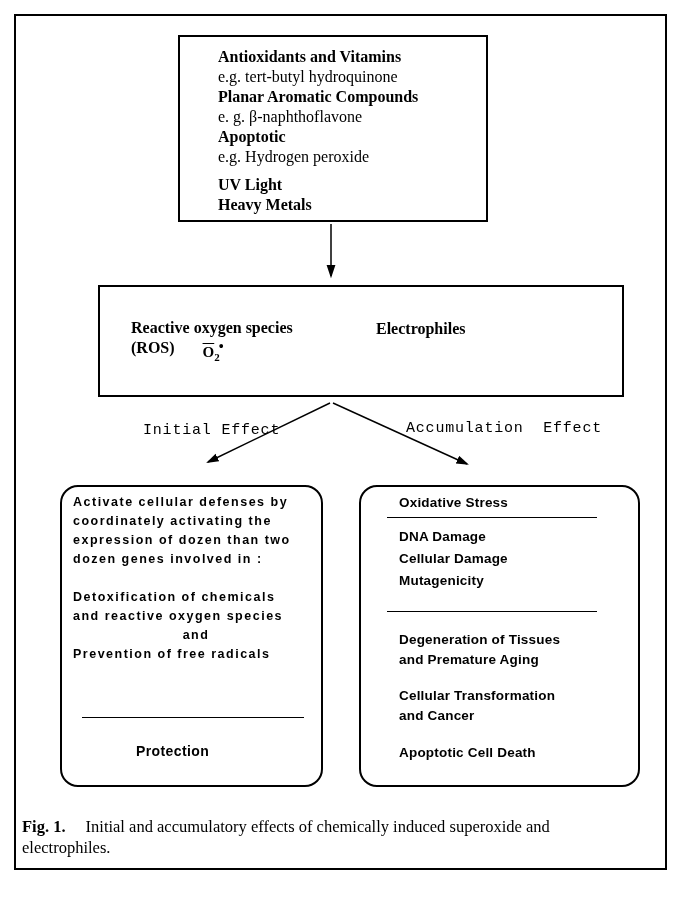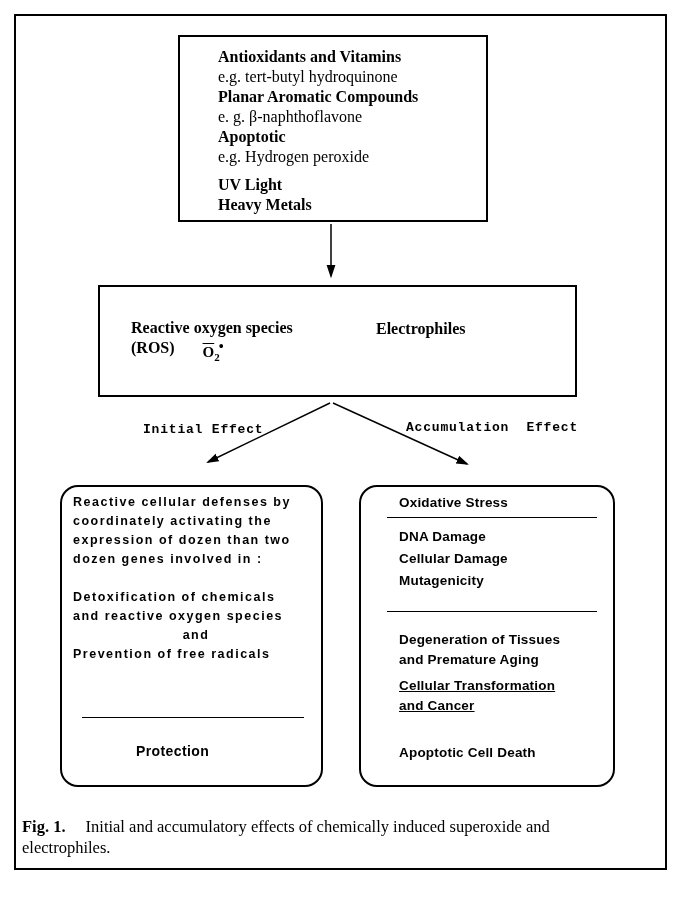--- a/index.html
+++ b/index.html
@@ -17,35 +17,35 @@
   .top-box {
     left:178px; top:35px; width:310px; height:187px;
     border:2px solid #000; padding:10px 0 0 38px;
     font-size:16px; line-height:20px; white-space:nowrap;
   }
   .top-box .b { font-weight:bold; }
   .top-box .gap { height:8px; }
 
   
   .ros-box {
-    left:98px; top:285px; width:479px; height:112px;
+    left:98px; top:285px; width:526px; height:112px;
     border:2px solid #000; font-size:16px; font-weight:bold;
   }
   .ros-left  { position:absolute; left:31px; top:31px; line-height:20px; }
   .ros-sub-row { display:flex; align-items:flex-start; }
   .ros-right { position:absolute; left:276px; top:33px; }
   .superoxide { margin-left:28px; font-size:15px; position:relative; top:4px; }
   .superoxide .ov { text-decoration:overline; }
   .superoxide sub { font-size:11px; }
   .superoxide sup { font-size:14px; margin-left:-1px; line-height:0; }
 
   
   .branch-label {
-    font-family:"Liberation Mono", monospace; font-weight:bold;
-    font-size:13px; letter-spacing:0.8px; white-space:pre;
+    font-family:"Liberation Mono", monospace; font-weight:normal;
+    font-size:15px; letter-spacing:0.8px; white-space:pre;
   }
   .label-left  { left:143px; top:422px; }
   .label-right { left:406px; top:420px; }
 
   
   .arrows { left:0; top:0; pointer-events:none; }
 
   
   .round-box {
     border:2px solid #000; border-radius:18px; background:#fff;
@@ -60,31 +60,31 @@
   .lb-center { text-align:center; padding-right:2px; }
   .lb-spacer { height:19px; }
   .left-hr { left:20px; top:230px; width:222px; border-top:1px solid #000; }
   .lb-footer {
     left:74px; top:255px; font-family:"Liberation Sans", sans-serif;
     font-weight:bold; font-size:14px; letter-spacing:0.4px;
   }
 
   
   .right-round {
-    left:359px; top:485px; width:256px; height:302px;
+    left:359px; top:485px; width:281px; height:302px;
     font-family:"Liberation Sans", sans-serif; font-weight:bold;
     font-size:13.5px; letter-spacing:0.2px;
   }
   .rb-line { white-space:nowrap; }
   .rb-header { left:38px; top:8px;  }
   .rb-hr1 { left:26px; top:30px;  width:210px; border-top:1.5px solid #000; }
   .rb-g1  { left:38px; top:39px;  line-height:22px; }
   .rb-hr2 { left:26px; top:124px; width:210px; border-top:1.5px solid #000; }
   .rb-g2  { left:38px; top:143px; line-height:20px; }
-  .rb-g3  { left:38px; top:189px; line-height:20px;text-decoration:underline; }
+  .rb-g3  { left:38px; top:199px; line-height:20px; }
   .rb-g4  { left:38px; top:258px; }
 
   
   .caption {
     left:22px; top:816px; width:592px;
     font-size:16.5px; line-height:21px;
   }
   .caption .fig-label { font-weight:bold; margin-right:20px; }
 </style>
 </head>
@@ -123,21 +123,21 @@
     <marker id="ah" markerWidth="12" markerHeight="9" refX="7.5" refY="3" orient="auto" markerUnits="strokeWidth">
       <path d="M0,0 L9,3 L0,6 z" fill="#000"></path>
     </marker>
   </defs>
   <line x1="331" y1="224" x2="331" y2="276" stroke="#000" stroke-width="1.5" marker-end="url(#ah)"></line>
   <line x1="330" y1="403" x2="208" y2="462" stroke="#000" stroke-width="1.4" marker-end="url(#ah)"></line>
   <line x1="333" y1="403" x2="467" y2="464" stroke="#000" stroke-width="1.4" marker-end="url(#ah)"></line>
 </svg>
 
 <div class="abs round-box left-round">
-  <div class="lb-line">Reactive cellular defenses by</div>
+  <div class="lb-line">Activate cellular defenses by</div>
   <div class="lb-line">coordinately activating the</div>
   <div class="lb-line">expression of dozen than two</div>
   <div class="lb-line">dozen genes involved in :</div>
   <div class="lb-spacer"></div>
   <div class="lb-line">Detoxification of chemicals</div>
   <div class="lb-line">and reactive oxygen species</div>
   <div class="lb-line lb-center">and</div>
   <div class="lb-line">Prevention of free radicals</div>
   <div class="abs left-hr"></div>
   <div class="abs lb-footer">Protection</div>

